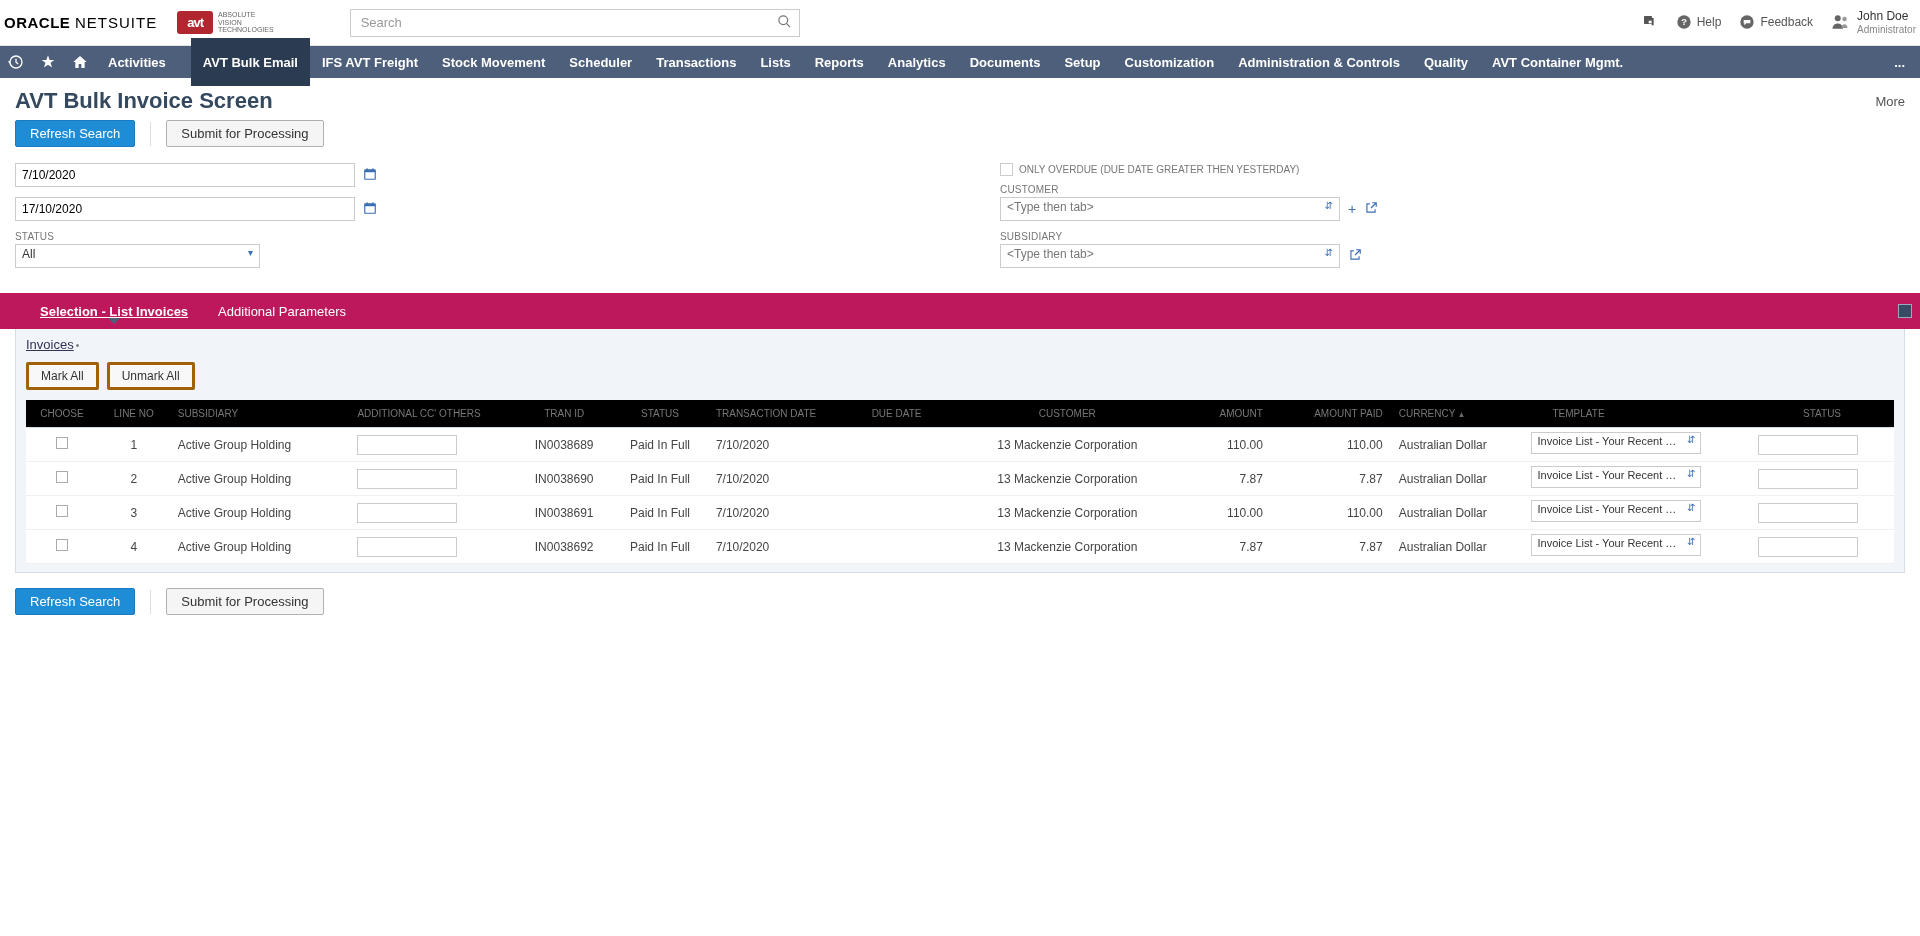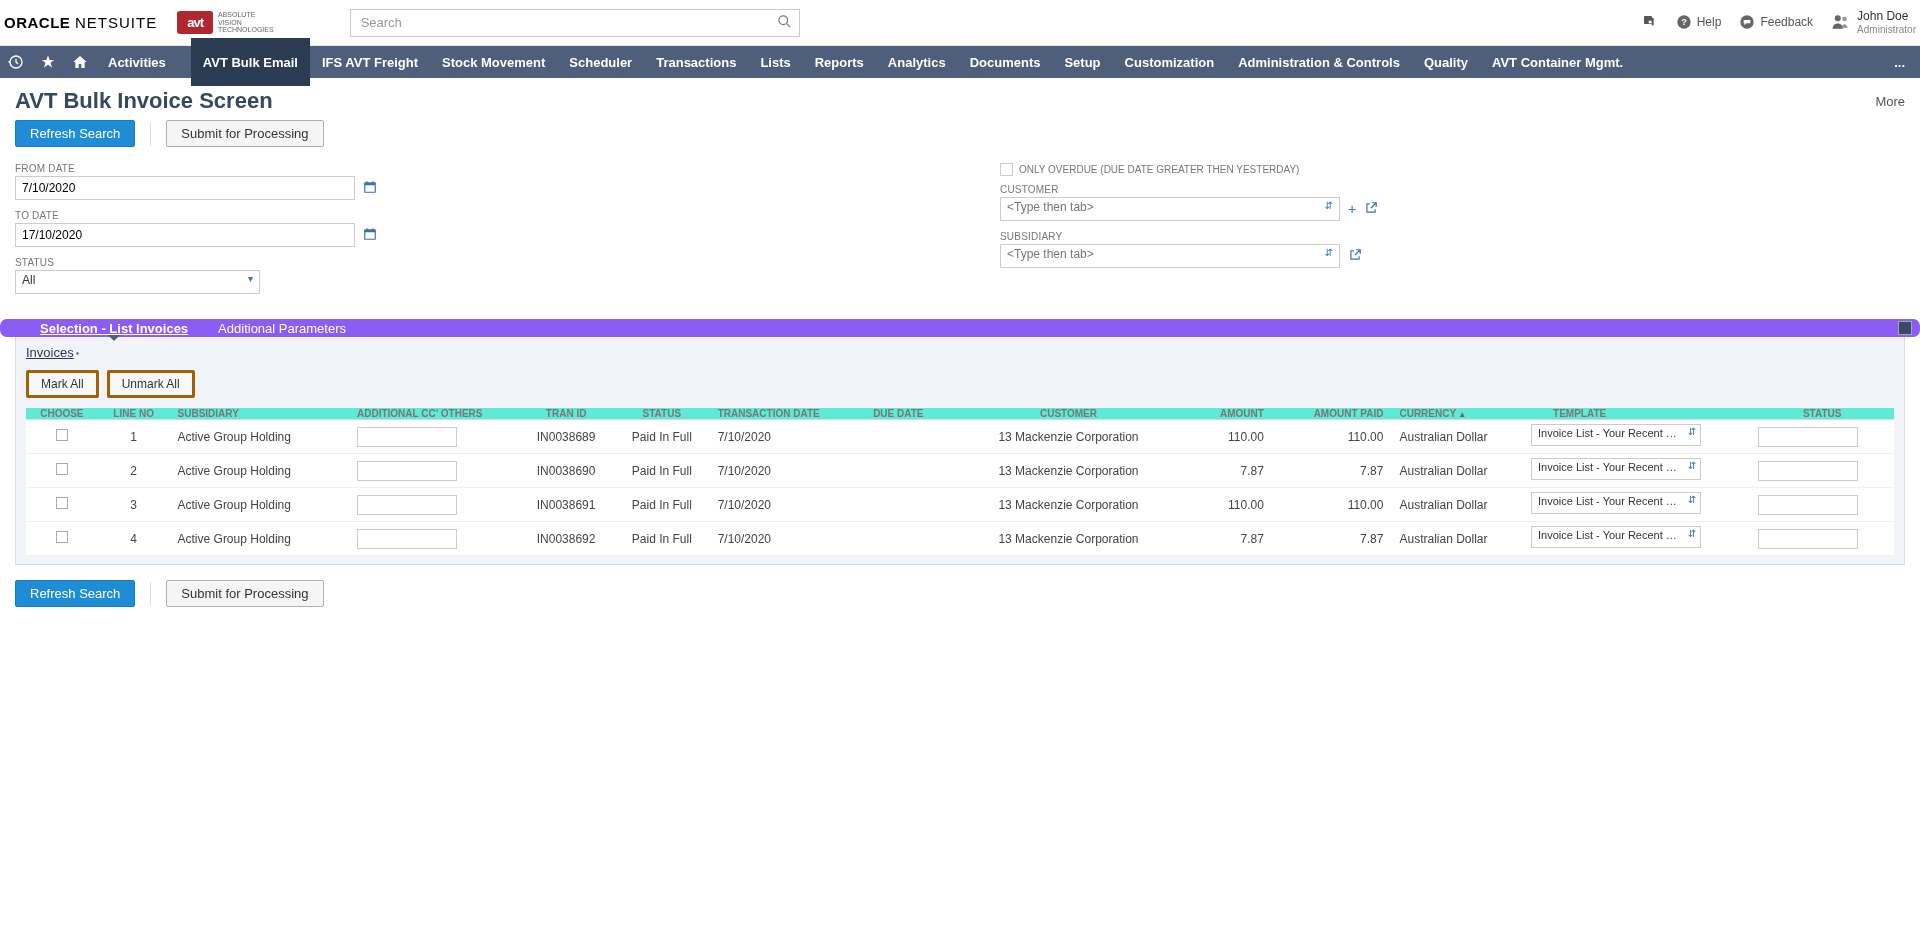--- a/index.html
+++ b/index.html
@@ -53,38 +53,38 @@
   .fld-select { width: 245px; height: 24px; border: 1px solid #ccc; padding: 2px 20px 2px 6px; font-size: 12px; background: #fff; position: relative; cursor: pointer; }
   .fld-select-wide { width: 340px; height: 24px; border: 1px solid #ccc; padding: 2px 24px 2px 6px; font-size: 12px; background: #fff; position: relative; cursor: pointer; color: #777; }
   .sel-arrows { position: absolute; right: 6px; top: 4px; color: #3b6fb6; font-size: 10px; line-height: 0.7; }
   .cal-icon { color: #3b6fb6; font-size: 13px; cursor: pointer; }
   .link-icon { color: #3b6fb6; font-size: 14px; cursor: pointer; }
   .chk-row { display: flex; align-items: center; gap: 6px; margin-bottom: 8px; }
   .chk-box { width: 13px; height: 13px; border: 1px solid #ccc; display: inline-block; }
   .chk-label { font-size: 10px; color: #777; text-transform: uppercase; }
   
   
-  .sub-tabs { background: #8b5cf6; display: flex; align-items: center; height: 18px; padding-left: 25px; border-radius: 7px; }
+  .sub-tabs { background: #be185d; display: flex; align-items: center; height: 36px; padding-left: 25px; }
   .sub-tab { color: #fff; font-size: 13px; padding: 0 15px; height: 26px; display: flex; align-items: center; cursor: pointer; }
   .sub-tab.active { font-weight: bold; text-decoration: underline; position: relative; }
   .sub-tab.active::after { content: ""; position: absolute; bottom: -6px; left: 50%; margin-left: -6px; border: 6px solid transparent; border-top-color: #4d5f7a; }
   .sub-tabs-right { margin-left: auto; padding-right: 8px; display: flex; gap: 2px; }
   .tab-toggle { width: 14px; height: 14px; border: 1px solid #9ab; background: #3a4a62; display: inline-block; }
   
   
   .section { margin: 0 15px 15px; border: 1px solid #d5dde5; border-top: none; }
   .section-inner { background: #f1f4f8; padding: 8px 10px; }
   .section-label { font-size: 13px; color: #335; text-decoration: underline; cursor: pointer; }
   .bullet { color: #777; font-size: 10px; margin-left: 2px; }
   .section-btns { margin-top: 10px; display: flex; gap: 8px; }
   .btn-small { padding: 4px 12px; border: 3px solid #a16207; background: #f8f8f8; font-size: 12px; color: #333; cursor: pointer; border-radius: 2px; }
   
   
   .tbl { width: 100%; border-collapse: collapse; margin-top: 10px; background: #fff; font-size: 12px; }
-  .tbl th { background: #5eead4; font-size: 10px; font-weight: bold; color: #777; text-transform: uppercase; padding: 0 8px; text-align: left; border-bottom: 1px solid #d5dde5; white-space: nowrap; }
+  .tbl th { background: #000000; font-size: 10px; font-weight: normal; color: #777; text-transform: uppercase; padding: 8px 8px; text-align: left; border-bottom: 1px solid #d5dde5; white-space: nowrap; }
   .tbl th.r { text-align: right; }
   .tbl th.c { text-align: center; }
   .tbl td { padding: 4px 8px; border-bottom: 1px solid #f0f0f0; vertical-align: middle; color: #444; }
   .tbl td.r { text-align: right; }
   .tbl td.c { text-align: center; }
   .row-chk { width: 12px; height: 12px; border: 1px solid #aaa; display: inline-block; background: #fff; }
   .cell-input { width: 100px; height: 20px; border: 1px solid #ccc; background: #fff; }
   .cell-select { width: 170px; height: 22px; border: 1px solid #ccc; padding: 2px 22px 2px 6px; font-size: 11px; background: #fff; position: relative; display: inline-block; white-space: nowrap; overflow: hidden; text-overflow: ellipsis; color: #333; }
   .cell-select .sel-arrows { right: 4px; top: 3px; }
   .sort-asc::after { content: " ▲"; font-size: 8px; color: #666; vertical-align: middle; }
@@ -200,35 +200,33 @@
   <div class="button-row">
     <button class="btn btn-primary">Refresh Search</button>
     <div class="vdiv"></div>
     <button class="btn">Submit for Processing</button>
   </div>
 </div>
 
 <div class="filters">
   <div class="filter-col">
     <div class="fld">
-      <label class="fld-label">FROM DATE</label>
       <div class="fld-row">
         <input class="fld-input" value="7/10/2020" style="">
         <span class="cal-icon">
           <svg width="14" height="14" viewBox="0 0 24 24" fill="#3b6fb6">
               <rect x="3" y="5" width="18" height="16" rx="1" fill="none" stroke="#3b6fb6" stroke-width="2"></rect>
               <rect x="3" y="5" width="18" height="4"></rect>
               <line x1="7" y1="2" x2="7" y2="7" stroke="#3b6fb6" stroke-width="2"></line>
               <line x1="17" y1="2" x2="17" y2="7" stroke="#3b6fb6" stroke-width="2"></line>
             </svg>
         </span>
       </div>
     </div>
     <div class="fld">
-      <label class="fld-label">TO DATE</label>
       <div class="fld-row">
         <input class="fld-input" value="17/10/2020" style="">
         <span class="cal-icon">
           <svg width="14" height="14" viewBox="0 0 24 24" fill="#3b6fb6">
               <rect x="3" y="5" width="18" height="16" rx="1" fill="none" stroke="#3b6fb6" stroke-width="2"></rect>
               <rect x="3" y="5" width="18" height="4"></rect>
               <line x1="7" y1="2" x2="7" y2="7" stroke="#3b6fb6" stroke-width="2"></line>
               <line x1="17" y1="2" x2="17" y2="7" stroke="#3b6fb6" stroke-width="2"></line>
             </svg>
         </span>

